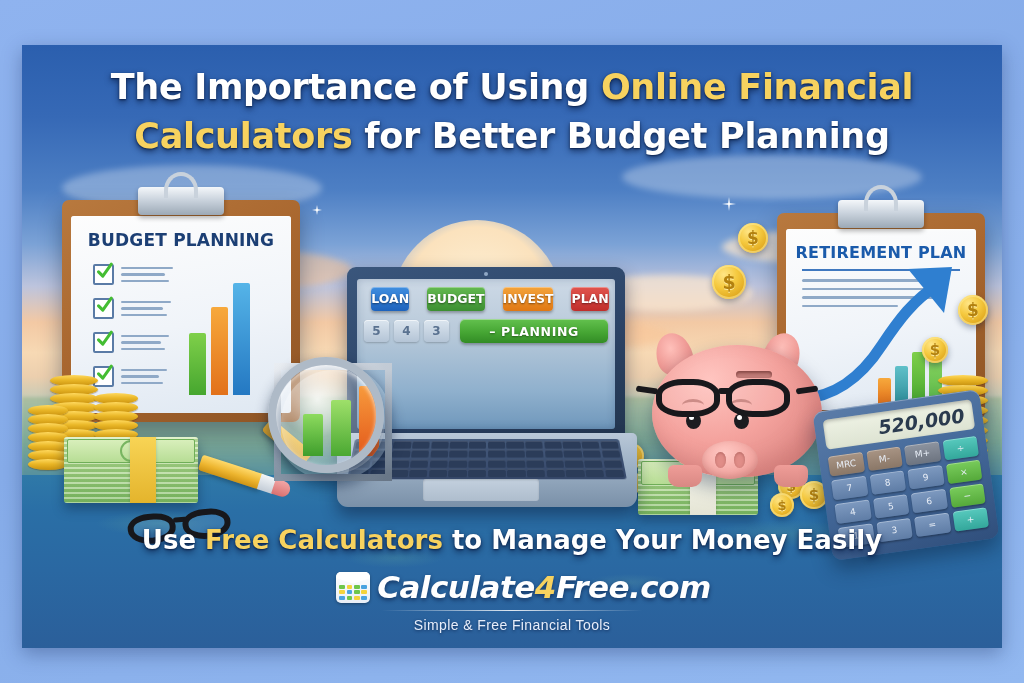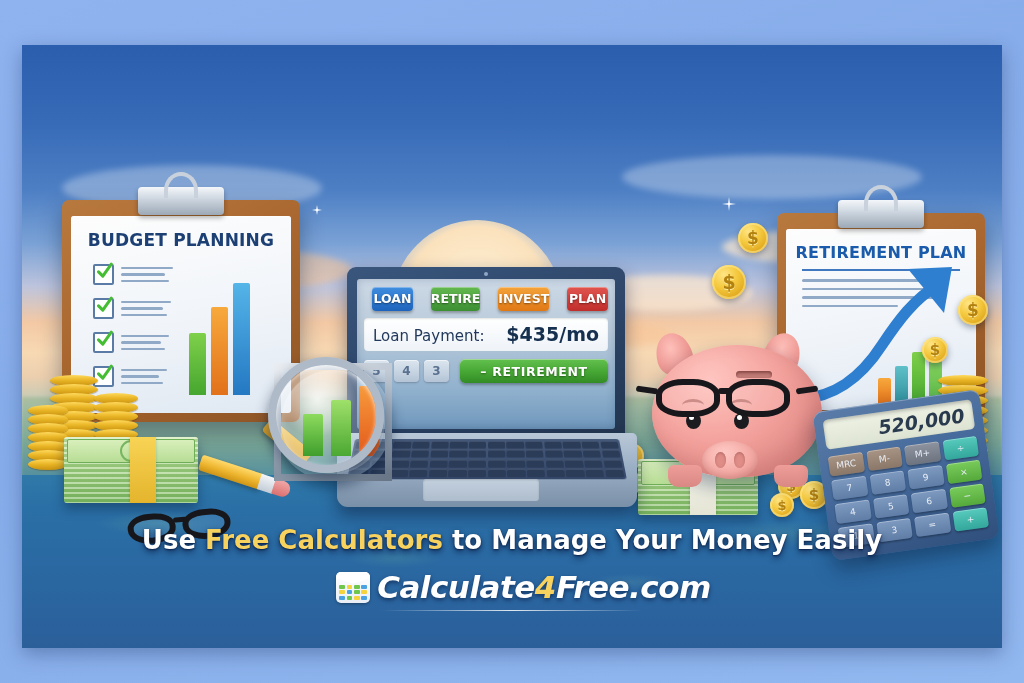--- a/index.html
+++ b/index.html
@@ -689,20 +689,28 @@
     <div class="horizon-field"></div>
     <div class="ground"></div>
 
     <div class="sparkle" style="left:700px;top:152px;"></div>
     <div class="sparkle" style="left:290px;top:160px;width:10px;height:10px;"></div>
     <div class="sparkle" style="left:330px;top:278px;width:11px;height:11px;"></div>
     <div class="sparkle" style="left:843px;top:250px;width:12px;height:12px;"></div>
     <div class="sparkle" style="left:935px;top:410px;width:12px;height:12px;"></div>
     <div class="sparkle" style="left:16px;top:400px;width:10px;height:10px;"></div>
 
+    <div class="headline">
+      <div>
+        <span>The Importance of Using </span><span class="hl-accent">Online Financial</span>
+      </div>
+      <div>
+        <span class="hl-accent">Calculators</span><span> for Better Budget Planning</span>
+      </div>
+    </div>
 
     <div class="clipboard" style="left:755px;top:168px;width:208px;height:206px;">
       <div class="clip-board-body"></div>
       <div class="clip-page">
         <div class="clip-title blue" style="font-size:16px;">RETIREMENT PLAN</div>
         <div class="clip-underline"></div>
 
         <div style="position:absolute;left:16px;top:50px;display:flex;flex-direction:column;gap:6px;">
           <div class="line" style="width:138px"></div>
           <div class="line" style="width:128px"></div>
@@ -788,35 +796,31 @@
       <div class="clip-metal"></div>
     </div>
 
     <div id="laptop">
       <div class="lid">
         <div class="webcam"></div>
         <div class="screen">
 
           <div class="tabrow">
             <div class="tab" style="background:linear-gradient(180deg,#3f8ee0,#1d63bd);">LOAN</div>
-            <div class="tab" style="background:linear-gradient(180deg,#63b94f,#3c8f32);">RETIRE</div>
+            <div class="tab" style="background:linear-gradient(180deg,#63b94f,#3c8f32);">BUDGET</div>
             <div class="tab" style="background:linear-gradient(180deg,#f4a33a,#e07814);">INVEST</div>
             <div class="tab" style="background:linear-gradient(180deg,#e1544e,#c02e2b);">PLAN</div>
           </div>
 
-          <div class="result-bar">
-            <span class="result-label">Loan Payment:</span>
-            <span class="result-value">$435/mo</span>
-          </div>
 
           <div class="keyrow">
             <div class="numkey">5</div>
             <div class="numkey">4</div>
             <div class="numkey">3</div>
-            <div class="calc-btn">– RETIREMENT</div>
+            <div class="calc-btn">– PLANNING</div>
           </div>
 
         </div>
       </div>
       <div class="base">
         <div class="keyboard">
           <i></i>
             <i></i>
             <i></i>
             <i></i>
@@ -1053,16 +1057,17 @@
               <i style="background:#f4d33c"></i>
             <i style="background:#4aa3e0"></i>
               <i style="background:#6ec64a"></i>
               <i style="background:#f4d33c"></i>
               <i style="background:#4aa3e0"></i>
           </div>
         </div>
         <div class="logo-text"><span>Calculate</span><span class="four">4</span><span>Free.com</span></div>
       </div>
       <div class="logo-rule"></div>
+      <div class="logo-tagline">Simple &amp; Free Financial Tools</div>
     </div>
 
   </div>
 </div>
 
 </body></html>

